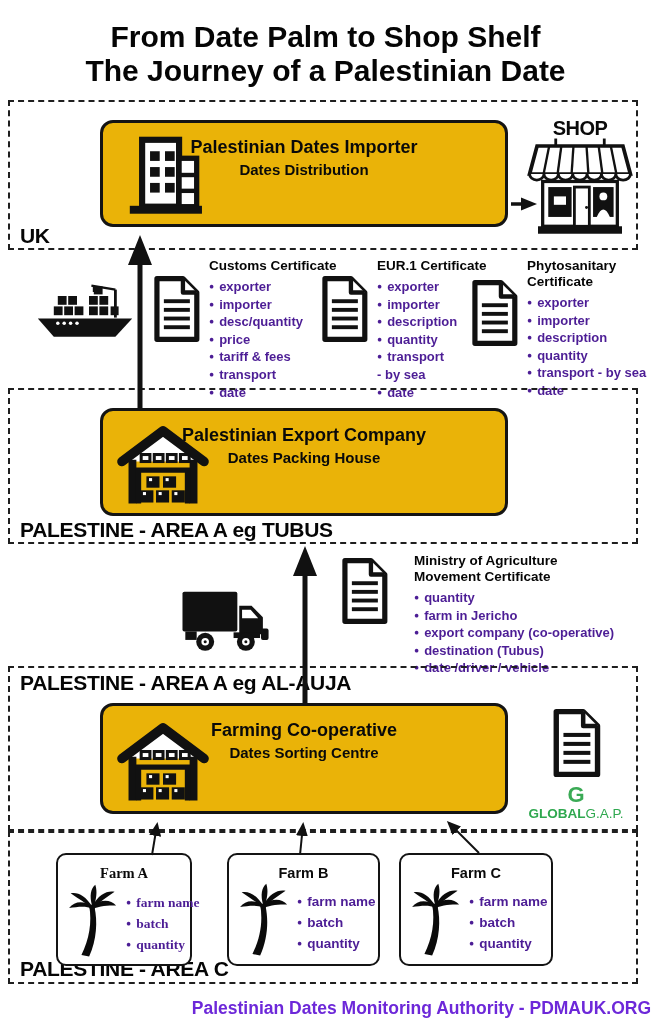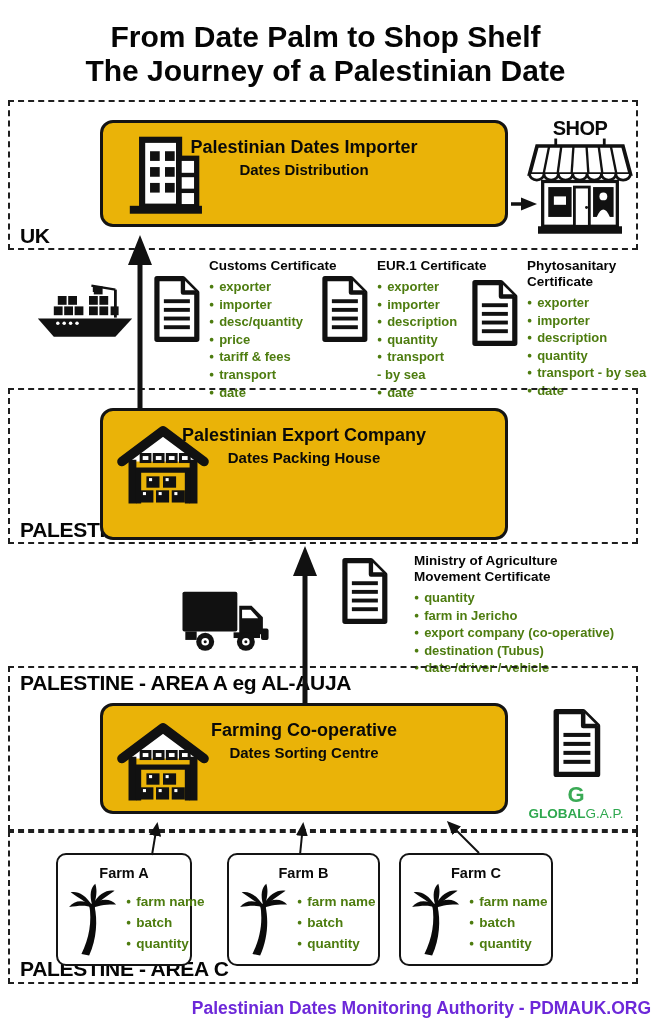--- a/index.html
+++ b/index.html
@@ -17,21 +17,21 @@
   .node-text { position:absolute; left:0; right:0; top:14px; text-align:center; }
   .node-title { font-size:18px; font-weight:bold; }
   .node-sub { font-size:15px; font-weight:bold; margin-top:3px; }
   .node-icon { position:absolute; left:18px; top:11px; }
 
   .cert { position:absolute; display:flex; }
   .cert .doc-wrap { flex:0 0 auto; }
   .cert .col { margin-left:7px; }
   .cert-title { font-size:13.5px; font-weight:bold; color:#050505; line-height:16px; margin-bottom:4px; white-space:nowrap; }
   ul.bullets { list-style:none; }
-  ul.bullets li { font-size:13px; font-weight:bold; color:#4d7c0f; line-height:17.6px; white-space:nowrap; }
+  ul.bullets li { font-size:13px; font-weight:bold; color:#4c1d95; line-height:17.6px; white-space:nowrap; }
   ul.bullets li::before { content:"\25CF"; font-size:8.5px; margin-right:5px; vertical-align:2px; }
   ul.bullets li.cont::before { content:""; margin-right:0; }
 
   ul.bullets.farm li { font-size:13.5px; line-height:21px; }
 
   .side-doc { position:absolute; width:108px; text-align:center; }
   .fssc-row { margin-top:5px; font-size:15.5px; font-weight:bold; white-space:nowrap; }
   .fssc-name { color:#2f9e62; }
   .fssc-num { color:#a9a9a9; font-weight:normal; }
   .gap-g { margin-top:2px; font-size:22px; line-height:22px; font-weight:bold; color:#3aա; }
@@ -220,21 +220,21 @@
           <li>transport - by sea</li>
           <li>date</li>
         </ul>
     </div>
   </div>
 
   <div class="region" style="left:8px; top:380px; width:630px; height:156px;">
     <div class="reg-label" style="left:10px; bottom:0px;">PALESTINE - AREA A  eg TUBUS</div>
   </div>
 
-  <div class="node-box" style="left:100px; top:400px; width:408px; height:132px;">
+  <div class="node-box" style="left:100px; top:400px; width:408px; height:108px;">
     <span class="node-icon" style="left:12px; top:12px;">
       <svg width="96" height="84" viewBox="0 0 110 96">
         <path d="M8 44 L55 9 L102 44" fill="#fff" stroke="#111" stroke-width="11" stroke-linejoin="round" stroke-linecap="round"></path>
         <path d="M20 42 V92 M90 42 V92" fill="none" stroke="#111" stroke-width="9"></path>
         <path d="M27 92 V54 H83 V92" fill="none" stroke="#111" stroke-width="6"></path>
         <rect x="30" y="36" width="10" height="8" fill="#fff" stroke="#111" stroke-width="3.5"></rect>
         <rect x="45" y="36" width="10" height="8" fill="#fff" stroke="#111" stroke-width="3.5"></rect>
         <rect x="60" y="36" width="10" height="8" fill="#fff" stroke="#111" stroke-width="3.5"></rect>
         <rect x="75" y="36" width="10" height="8" fill="#fff" stroke="#111" stroke-width="3.5"></rect>
         <rect x="36" y="61" width="15" height="13" fill="#111"></rect>
@@ -347,21 +347,21 @@
     <div class="gap-g">G</div>
     <div class="gap-row">
       <span class="gap-global">GLOBAL</span><span class="gap-gap">G.A.P.</span>
     </div>
   </div>
 
   <div class="region" style="left:8px; top:823px; width:630px; height:153px;">
     <div class="reg-label" style="left:10px; bottom:1px;">PALESTINE - AREA C</div>
   </div>
 
-  <div class="farm-box" style="left:56px; width:136px;">
+  <div class="farm-box" style="left:56px; width:136px;font-family:Liberation Serif, serif;">
     <div class="farm-title">Farm A</div>
     <div class="farm-row">
       <span>
         <svg width="58" height="74" viewBox="0 0 70 96">
           <path d="M30 28 C34 50 30 72 20 92 L30 94 C40 72 41 48 37 30 Z" fill="#0b0b0b"></path>
           <path d="M34 29 C23 21 11 22 4 31 C15 30 25 28 34 32 Z" fill="#0b0b0b"></path>
           <path d="M34 29 C45 19 58 20 65 28 C54 28 44 28 34 33 Z" fill="#0b0b0b"></path>
           <path d="M34 29 C25 15 15 10 6 12 C16 19 26 25 33 31 Z" fill="#0b0b0b"></path>
           <path d="M34 29 C42 13 54 8 63 10 C53 17 43 24 35 31 Z" fill="#0b0b0b"></path>
           <path d="M34 29 C30 15 32 6 38 1 C41 10 39 21 36 29 Z" fill="#0b0b0b"></path>

